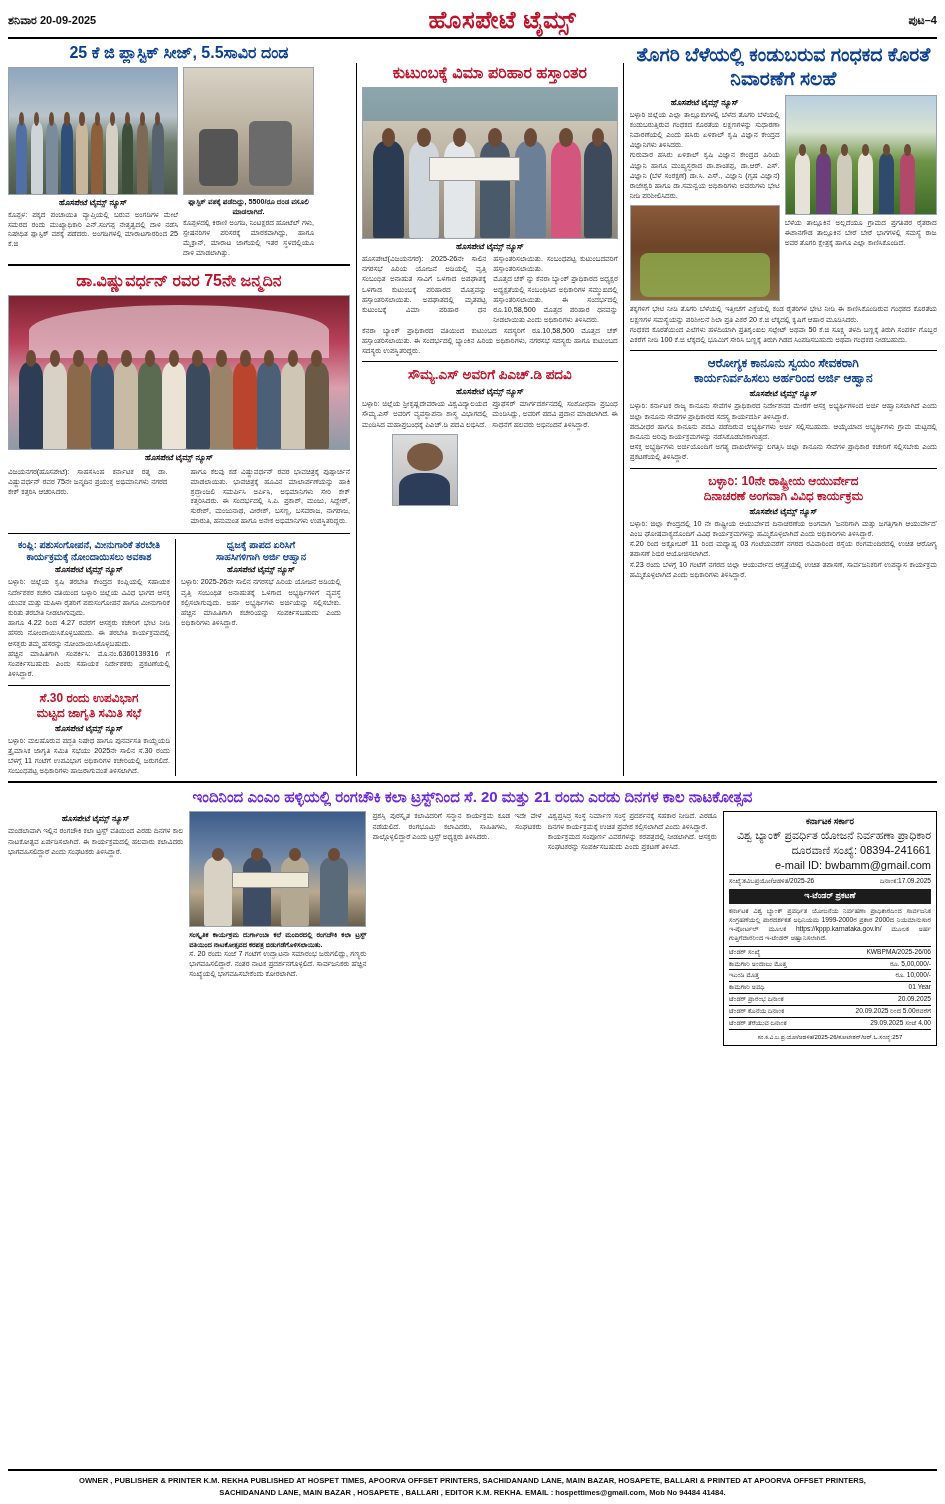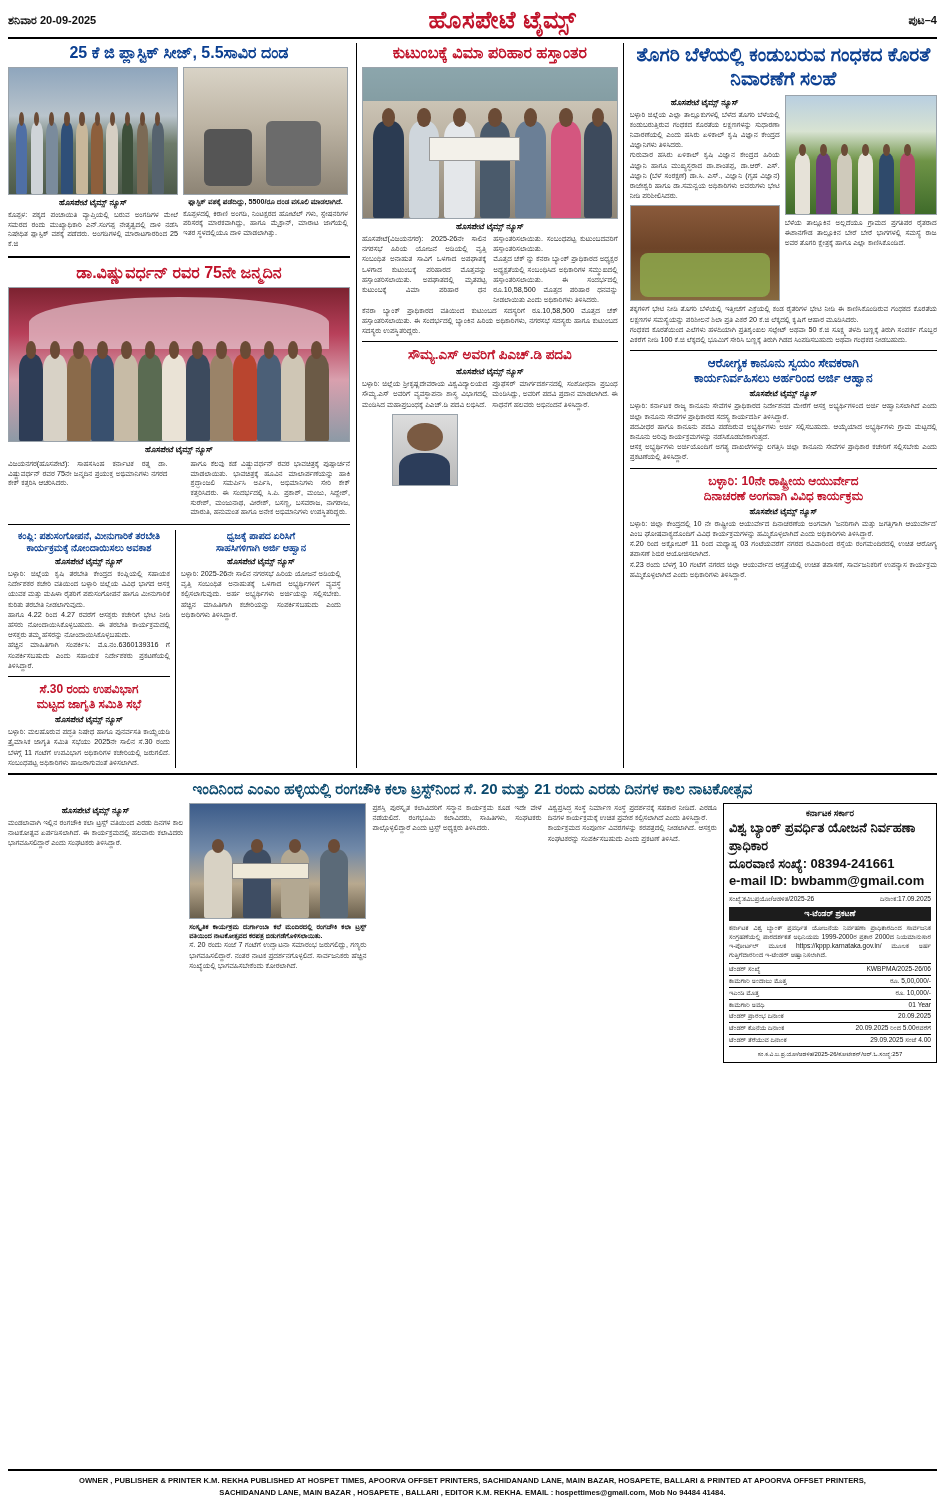--- a/index.html
+++ b/index.html
@@ -31,21 +31,21 @@
     font-size: 24px;
     font-weight: bold;
     color: #c0132a;
     letter-spacing: 0.5px;
   }
   .masthead .page-no { font-size: 11px; font-weight: bold; }
 
   
   .top-area { display: flex; gap: 6px; }
   .col-left { width: 345px; }
-  .col-mid  { width: 270px; }
+  .col-mid  { width: 270px; margin-top: 20px; }
   .col-right{ width: 310px; }
 
   .hr-thin { border: 0; border-top: 1px solid #000; margin: 5px 0; }
   .hr-dbl  { border: 0; border-top: 2px solid #000; margin: 5px 0; }
 
   .headline {
     color: #0b3f91;
     font-weight: bold;
     text-align: center;
     line-height: 1.25;
@@ -104,40 +104,40 @@
     content:""; position:absolute; top:-14%; left:28%;
     width:44%; height:20%; background:#6b4b36; border-radius:50%;
   }
   .govt-box {
     border: 1px solid #000;
     padding: 4px 5px;
     font-size: 7px;
     line-height: 1.35;
   }
   .govt-title { text-align:center; font-weight:bold; font-size:8.5px; }
-  .govt-sub { text-align:left; font-size:13px; font-weight:bold; }
+  .govt-sub { text-align:right; font-size:11px; font-weight:normal; }
   .govt-bar {
     background:#1c1c1c; color:#fff; text-align:center;
     font-size:8px; font-weight:bold; padding:2px 0; margin:3px 0;
   }
   .govt-row { display:flex; justify-content:space-between; font-size:6.6px; }
 
   
   .footer {
     position: absolute;
     left: 8px; right: 8px; bottom: 6px;
     border-top: 2px solid #000;
     padding-top: 4px;
     font-size: 7.6px;
     text-align: center;
     line-height: 1.5;
     font-weight: bold;
   }
   .bottom-headline {
-    color: #0c4a6e;
+    color: #6d28d9;
     font-weight: bold;
     font-size: 15px;
     text-align: center;
     line-height: 1.2;
   }
   .sec-head {
     font-size: 12px;
     font-weight: bold;
     color: #0b3f91;
     text-align: center;
@@ -178,21 +178,21 @@
                 <div class="fig" style="left:49%; background:#8d5f3c;"></div>
                 <div class="fig" style="left:58%; background:#d6cfc3;"></div>
                 <div class="fig" style="left:67%; background:#3d4f3a;"></div>
                 <div class="fig" style="left:76%; background:#7b6a55;"></div>
                 <div class="fig" style="left:85%; background:#56636e;"></div>
               </div>
             </div>
             <div class="byline">ಹೊಸಪೇಟೆ ಟೈಮ್ಸ್ ನ್ಯೂಸ್</div>
             <div class="caption">ಕೊಪ್ಪಳ: ಪಕ್ಕದ ಪಂಚಾಯಿತಿ ವ್ಯಾಪ್ತಿಯಲ್ಲಿ ಬರುವ ಅಂಗಡಿಗಳ ಮೇಲೆ ಸಮರದ ರಂದು ಮುಖ್ಯಾಧಿಕಾರಿ ಎನ್.ಸಂಗಪ್ಪ ನೇತೃತ್ವದಲ್ಲಿ ದಾಳಿ ನಡೆಸಿ ನಿಷೇಧಿತ ಪ್ಲಾಸ್ಟಿಕ್ ವಶಕ್ಕೆ ಪಡೆದರು. ಅಂಗಡಿಗಳಲ್ಲಿ ಮಾರಾಟಗಾರರಿಂದ 25 ಕೆ.ಜಿ</div>
           </div>
-          <div style="width:165px;">
+          <div style="width:131px;">
             <div class="photo ph-indoor" style="height:128px;">
               <div style="position:absolute; left:12%; bottom:6%; width:30%; height:46%; background:#555; border-radius:6px;"></div>
               <div style="position:absolute; left:50%; bottom:6%; width:34%; height:52%; background:#6b6b6b; border-radius:6px;"></div>
             </div>
             <div class="caption" style="text-align:center; font-weight:bold;">ಪ್ಲಾಸ್ಟಿಕ್ ವಶಕ್ಕೆ ಪಡೆದಿದ್ದು, 5500/ರೂ ದಂಡ ವಸೂಲಿ ಮಾಡಲಾಗಿದೆ.</div>
             <div class="caption">ಕೊಪ್ಪಳದಲ್ಲಿ ಕಿರಾಣಿ ಅಂಗಡಿ, ನಿಂಟಕ್ಷರದ ಹೋಟೆಲ್ ಗಳು, ಸ್ಟೇಷನರಿಗಳ ಪರಿಸರಕ್ಕೆ ಮಾರಕವಾಗಿದ್ದು, ಹಾಗೂ ಮೈಕ್ರಾನ್, ಮಾರಾಟ ಜಾಗೆಯಲ್ಲಿ ಇತರ ಸ್ಥಳದಲ್ಲಿಯೂ ದಾಳಿ ಮಾಡಲಾಗಿತ್ತು.</div>
           </div>
         </div>
       </div>
 

